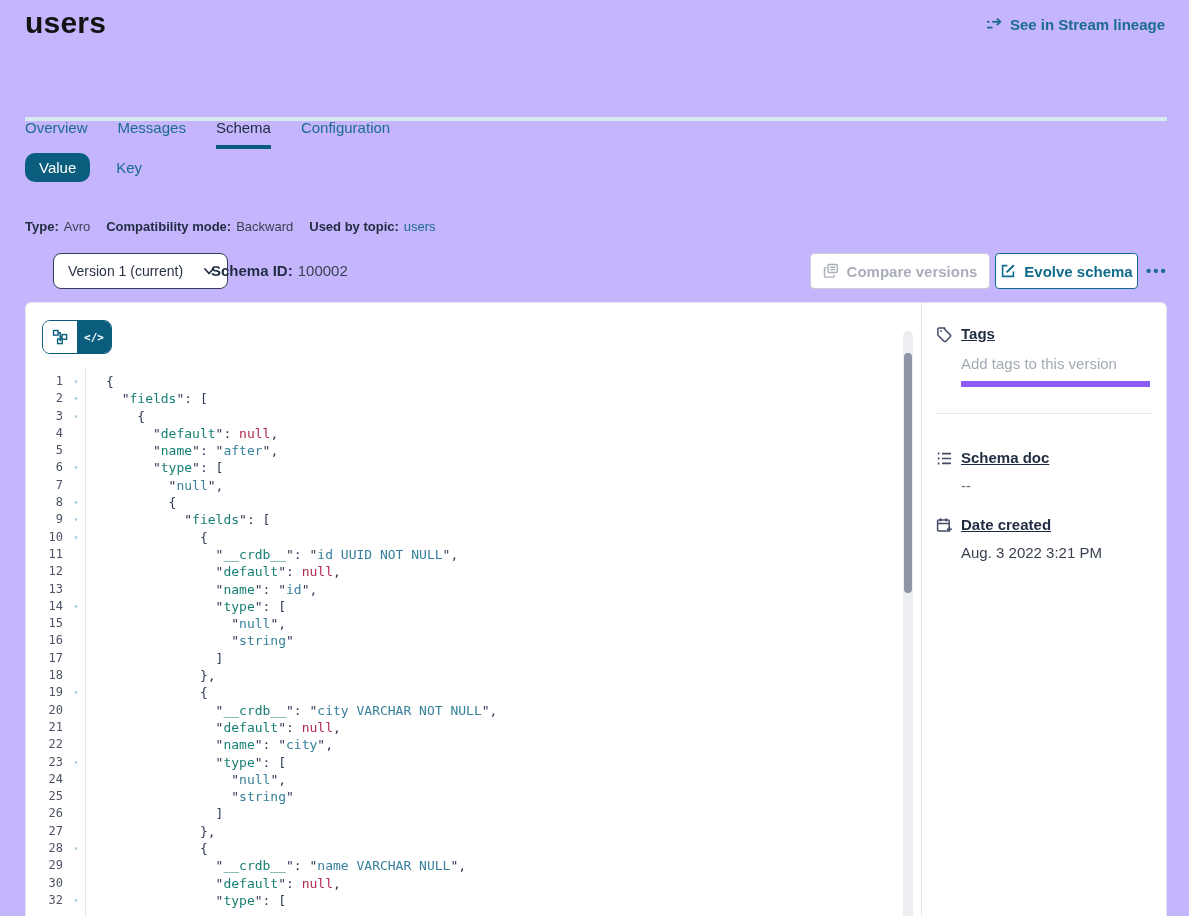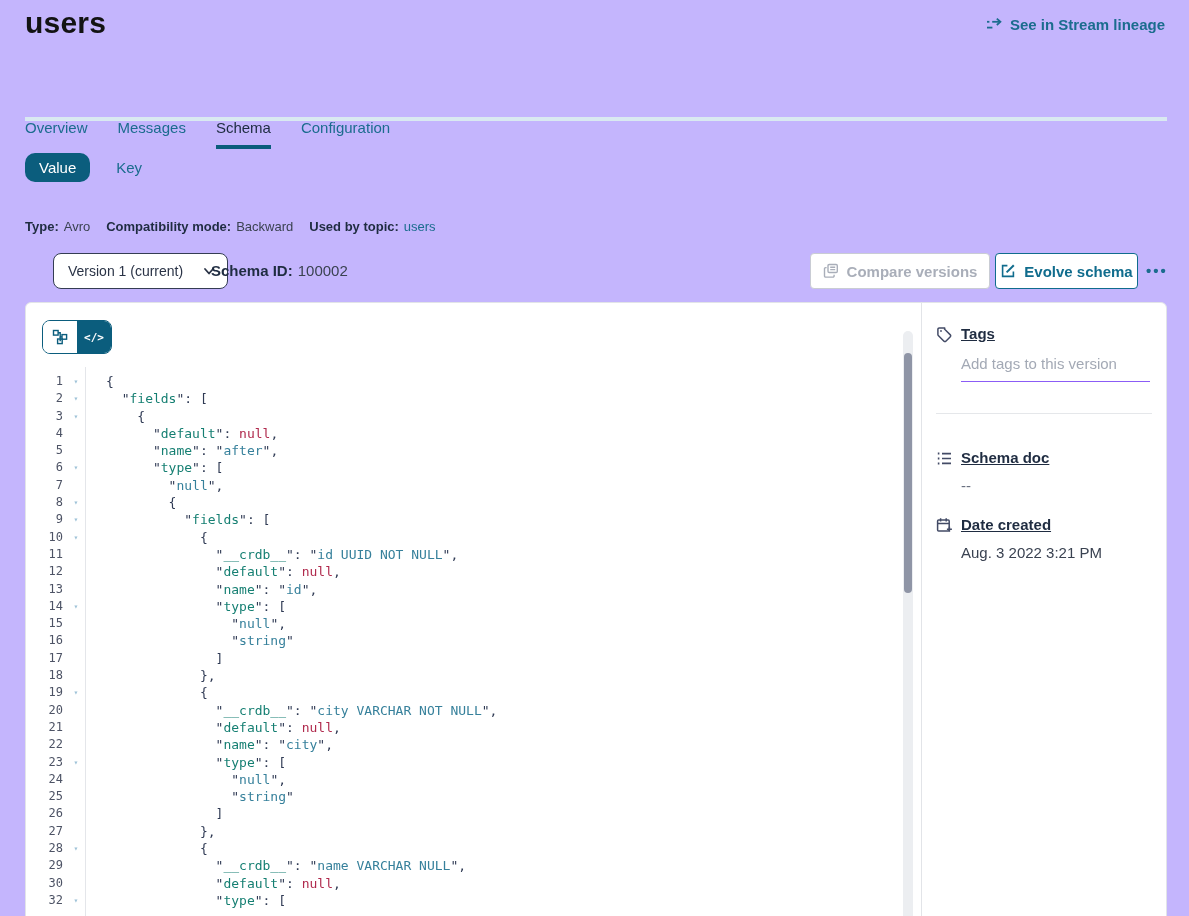--- a/index.html
+++ b/index.html
@@ -63,21 +63,21 @@
   .tok-s { color:#36809b; }
   .tok-u { color:#b02a4d; }
 
   
   .sb-track { position:absolute; left:877px; top:28px; width:10px; height:612px; background:#eceef1; border-radius:5px; }
   .sb-thumb { position:absolute; left:878px; top:50px; width:8px; height:240px; background:#8f95a6; border-radius:4px; cursor:pointer; }
 
   
   .side-icon { position:absolute; left:910px; }
   .side-title { position:absolute; left:935px; font-size:15px; font-weight:700; color:#1f2c41;text-decoration:underline; }
-  .tags-input { position:absolute; left:935px; top:50px; width:189px; border:none; border-bottom:1px solid #8b5cf6;
+  .tags-input { position:absolute; left:935px; top:50px; width:189px; border:none; border-bottom:6px solid #8b5cf6;
                 font-size:15px; font-family:inherit; color:#3a4251; padding:2px 0 9px 0; outline:none; background:transparent; }
   .tags-input::placeholder { color:#a3a9b5; }
   .side-divider { position:absolute; left:910px; top:110px; width:216px; height:1px; background:#e5e7ea; }
   .doc-value  { position:absolute; left:935px; top:174px; font-size:15px; color:#6a7180; }
   .date-value { position:absolute; left:935px; top:241px; font-size:15px; color:#3a4251; }
 
   svg { display:block; }
 </style>
 </head>
 <body>

